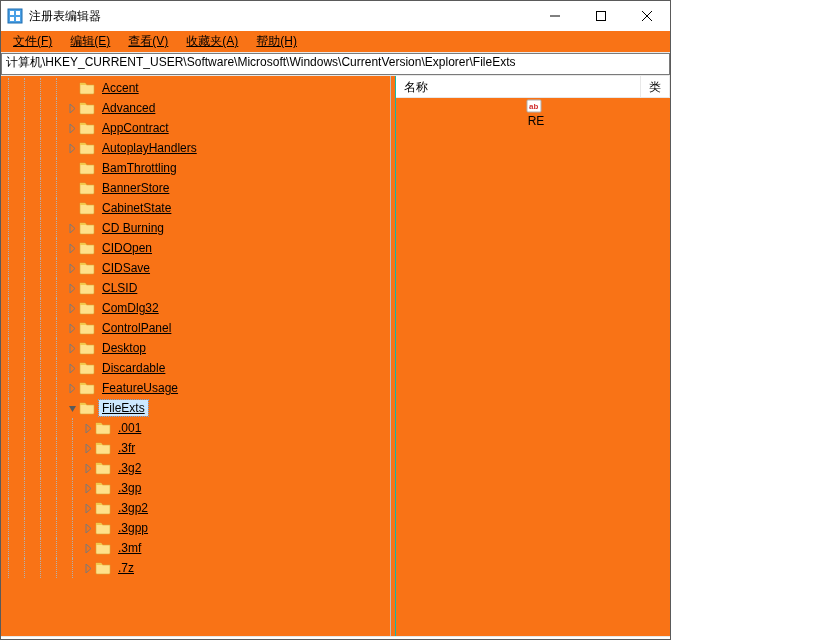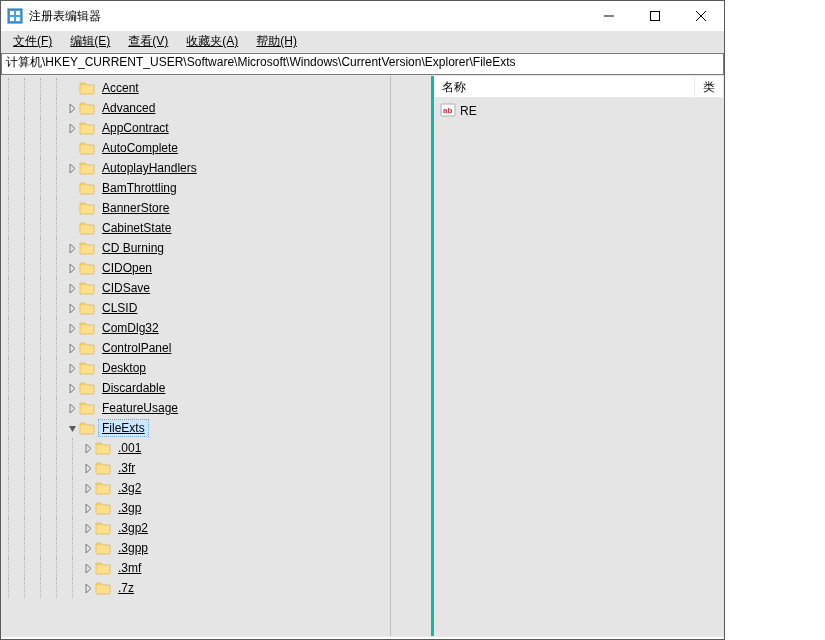--- a/index.html
+++ b/index.html
@@ -4,26 +4,26 @@
 <style>
   * { box-sizing: border-box; }
   body {
     margin: 0;
     font-family: "Microsoft YaHei", "Segoe UI", sans-serif;
     font-size: 12px;
     background: #fff;
     overflow: hidden;
   }
   .window {
-    width: 725px;
+    width: 671px;
     height: 640px;
     border: 1px solid #5a5a5a;
     display: flex;
     flex-direction: column;
-    background: #e5e5e5;
+    background: #f97316;
     position: relative;
   }
   .titlebar {
     height: 30px;
     display: flex;
     align-items: center;
     padding-left: 6px;
     background: #fff;
   }
   .title-icon {
@@ -136,43 +136,43 @@
     content: "";
     position: absolute;
     left: 7px;
     top: 0;
     bottom: 0;
     border-left: 1px dotted #b0b0b0;
   }
   .list-pane {
     flex: 1;
     overflow: auto;
-    border-left: 3px solid #14b8a6;
+    border-left: 1px solid #14b8a6;
     position: relative;
-    margin-left: 36px;
   }
   .list-header {
     height: 22px;
     display: flex;
     border-bottom: 1px solid #e8e8e8;
     background: #fff;
     position: sticky;
     top: 0;
   }
   .col {
     padding: 3px 8px;
     font-size: 12px;
     border-right: 1px solid #e8e8e8;
   }
   .col-name { width: 380px; }
   .list-row {
     height: 20px;
     display: flex;
-    align-items: flex-end;
+    align-items: center;
     padding-left: 6px;
+    flex-direction: column;
   }
   .value-icon {
     width: 16px;
     height: 16px;
     margin-right: 4px;
     display: inline-flex;
   }
   .bottom-border {
     height: 3px;
     background: #fff;
@@ -295,36 +295,20 @@
             </span>
             <span class="node-label">AppContract</span>
           </div>
           <div class="tree-row">
             <span class="ancestor-lines">
               <span class="anc"></span>
               <span class="anc"></span>
               <span class="anc"></span>
               <span class="anc"></span>
             </span>
-            <span class="expander"></span>
-            <span class="folder-icon">
-              <svg viewBox="0 0 16 16">
-                <path d="M1 3 h5 l1.5 2 H15 v8 a1 1 0 0 1 -1 1 H2 a1 1 0 0 1 -1 -1 Z" fill="#ffe08a" stroke="#d6a93a" stroke-width="0.6"></path>
-                <path d="M1 3 h5 l1.5 2 H1 Z" fill="#f2c94c"></path>
-              </svg>
-            </span>
-            <span class="node-label">AutoComplete</span>
-          </div>
-          <div class="tree-row">
-            <span class="ancestor-lines">
-              <span class="anc"></span>
-              <span class="anc"></span>
-              <span class="anc"></span>
-              <span class="anc"></span>
-            </span>
             <span class="expander">
               <svg width="9" height="9" viewBox="0 0 9 9">
                 <path d="M2 0 L7 4.5 L2 9 Z" fill="none" stroke="#7a7a7a" stroke-width="1"></path>
               </svg>
             </span>
             <span class="folder-icon">
               <svg viewBox="0 0 16 16">
                 <path d="M1 3 h5 l1.5 2 H15 v8 a1 1 0 0 1 -1 1 H2 a1 1 0 0 1 -1 -1 Z" fill="#ffe08a" stroke="#d6a93a" stroke-width="0.6"></path>
                 <path d="M1 3 h5 l1.5 2 H1 Z" fill="#f2c94c"></path>
               </svg>

